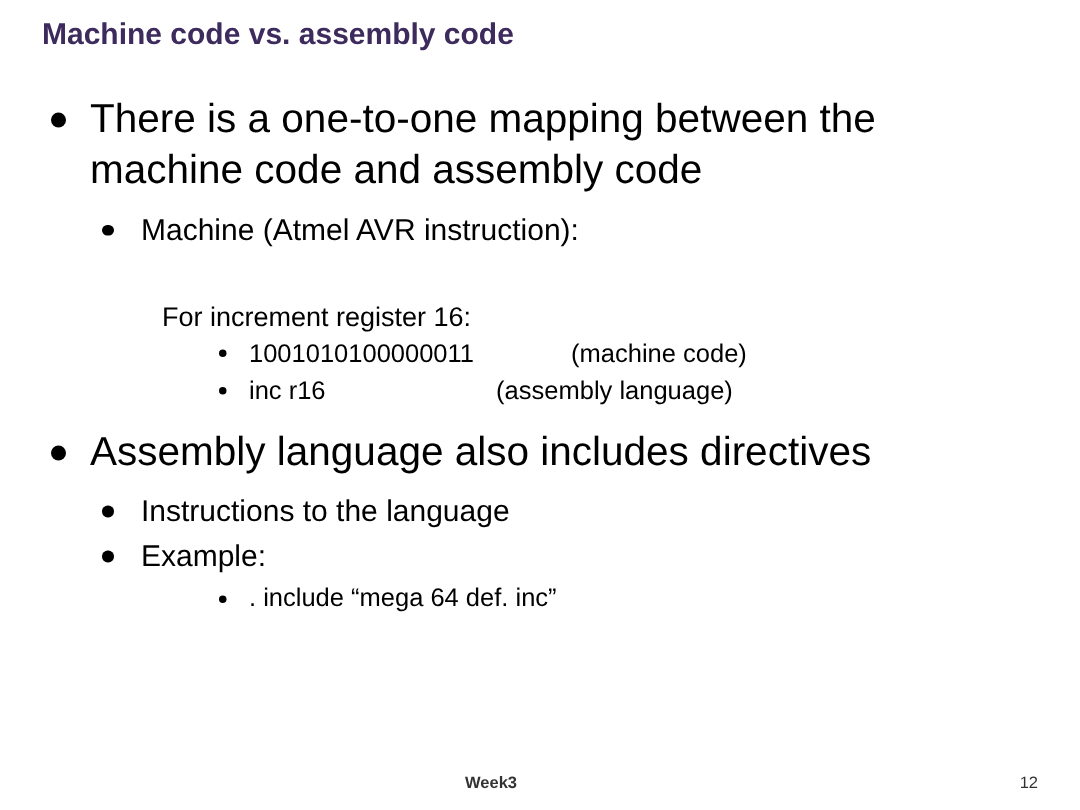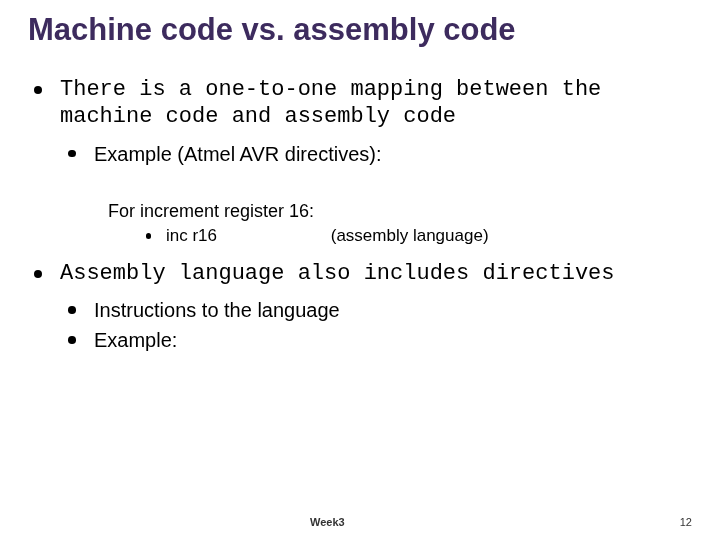--- a/index.html
+++ b/index.html
@@ -9,34 +9,33 @@
     background: #ffffff;
     font-family: Arial, Helvetica, sans-serif;
     color: #000000;
     position: relative;
     overflow: hidden;
   }
   .slide {
     padding: 12px 28px 12px 28px;
   }
   .title {
-    font-size: 31px;
+    font-size: 20px;
     font-weight: bold;
     color: #3d2b5e;
     line-height: 1.15;
     margin-bottom: 28px;
   }
   .bullet-l1 {
-    font-size: 22px;
+    font-size: 27px;
     margin-left: 6px;
     padding-left: 26px;
     position: relative;
     line-height: 1.25;
     margin-bottom: 10px;
-    font-family: Liberation Mono, monospace;
   }
   .bullet-l2 {
     font-size: 20px;
     margin-left: 40px;
     padding-left: 26px;
     position: relative;
     line-height: 1.3;
     margin-bottom: 4px;
   }
   .bullet-l3 {
@@ -95,34 +94,39 @@
 </style>
 </head>
 <body>
 
 <div class="slide">
 
   <div class="title">Machine code vs. assembly code</div>
 
   <div class="bullet-l1 dot">There is a one-to-one mapping between the machine code and assembly code</div>
 
-  <div class="bullet-l2 dot">Example (Atmel AVR directives):</div>
+  <div class="bullet-l2 dot">Machine (Atmel AVR instruction):</div>
 
   <div class="bullet-l3" style="margin-left:80px; padding-left:0;">For increment register 16:</div>
 
+  <div class="bullet-l4 dot-small">
+    <span style="display:inline-block; min-width:210px;">1001010100000011</span>
+    <span>(machine code)</span>
+  </div>
 
   <div class="bullet-l4 dot-small">
     <span style="display:inline-block; min-width:160px;">inc r16</span>
     <span>(assembly language)</span>
   </div>
 
   <div class="gap"></div>
 
   <div class="bullet-l1 dot">Assembly language also includes directives</div>
 
   <div class="bullet-l2 dot">Instructions to the language</div>
   <div class="bullet-l2 dot">Example:</div>
 
+  <div class="bullet-l4 dot-small">. include “mega 64 def. inc”</div>
 
 </div>
 
 <div class="footer-left">Week3</div>
 <div class="footer-right">12</div>
 
 </body></html>

